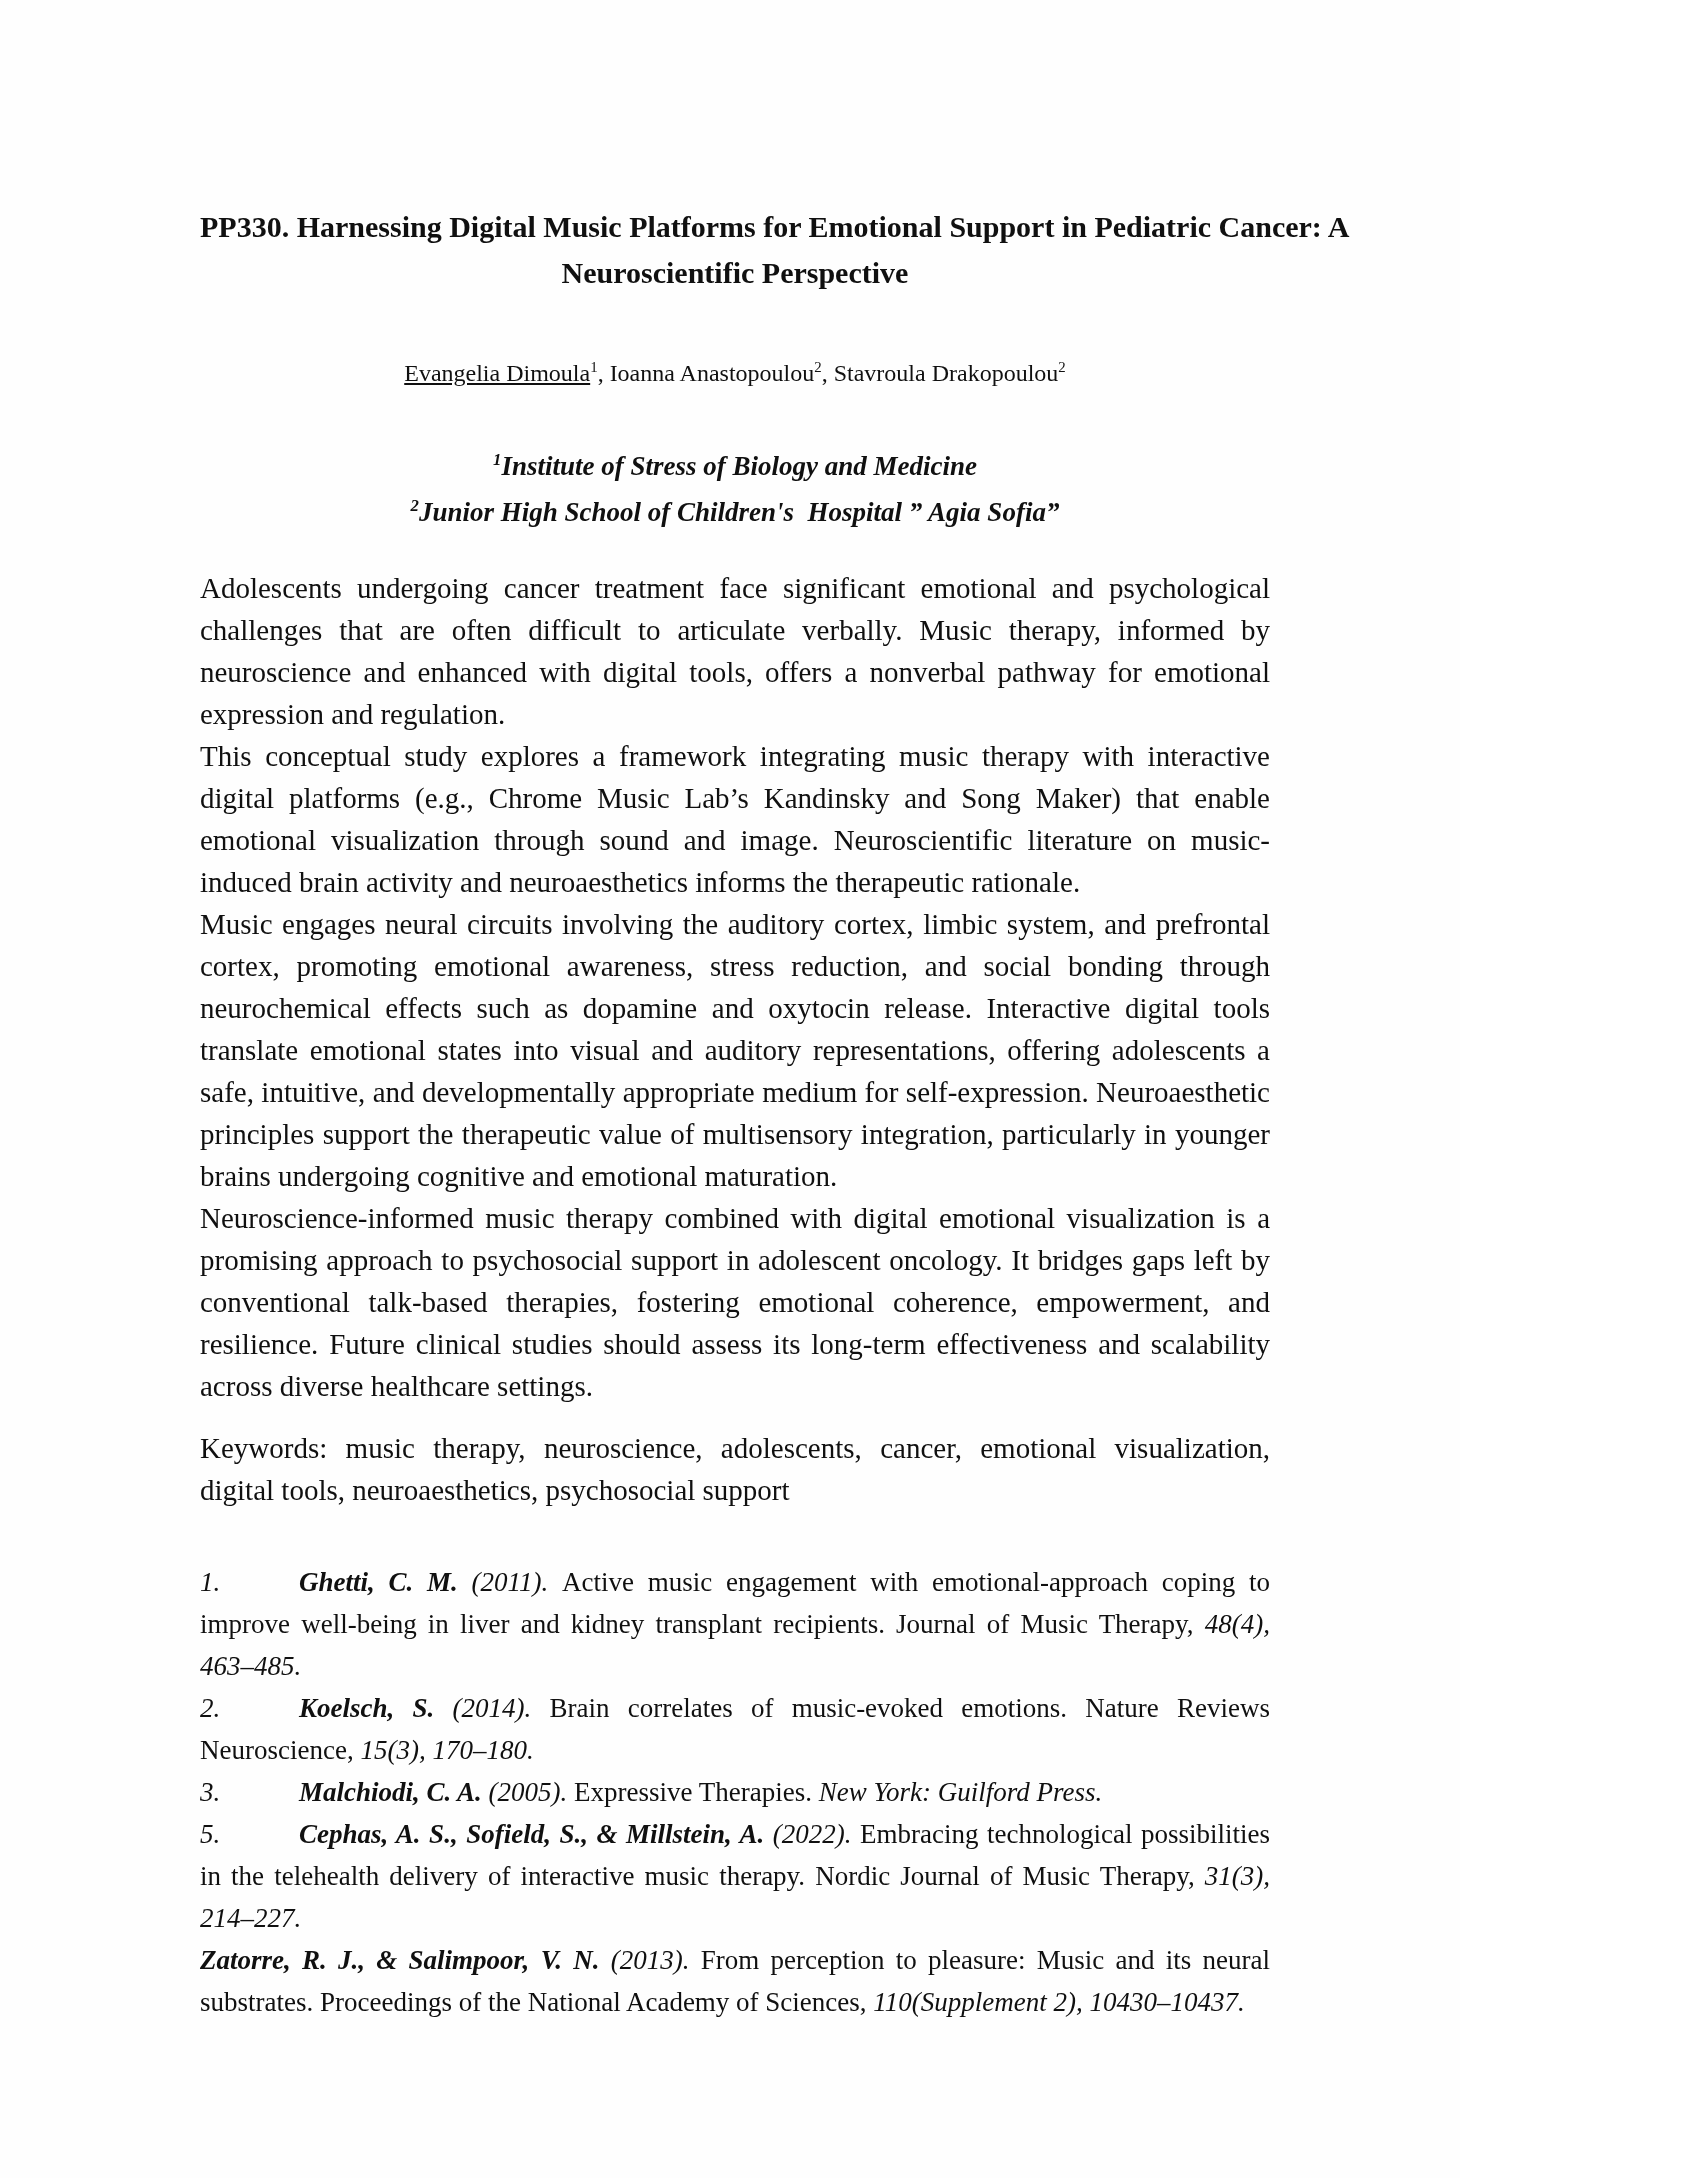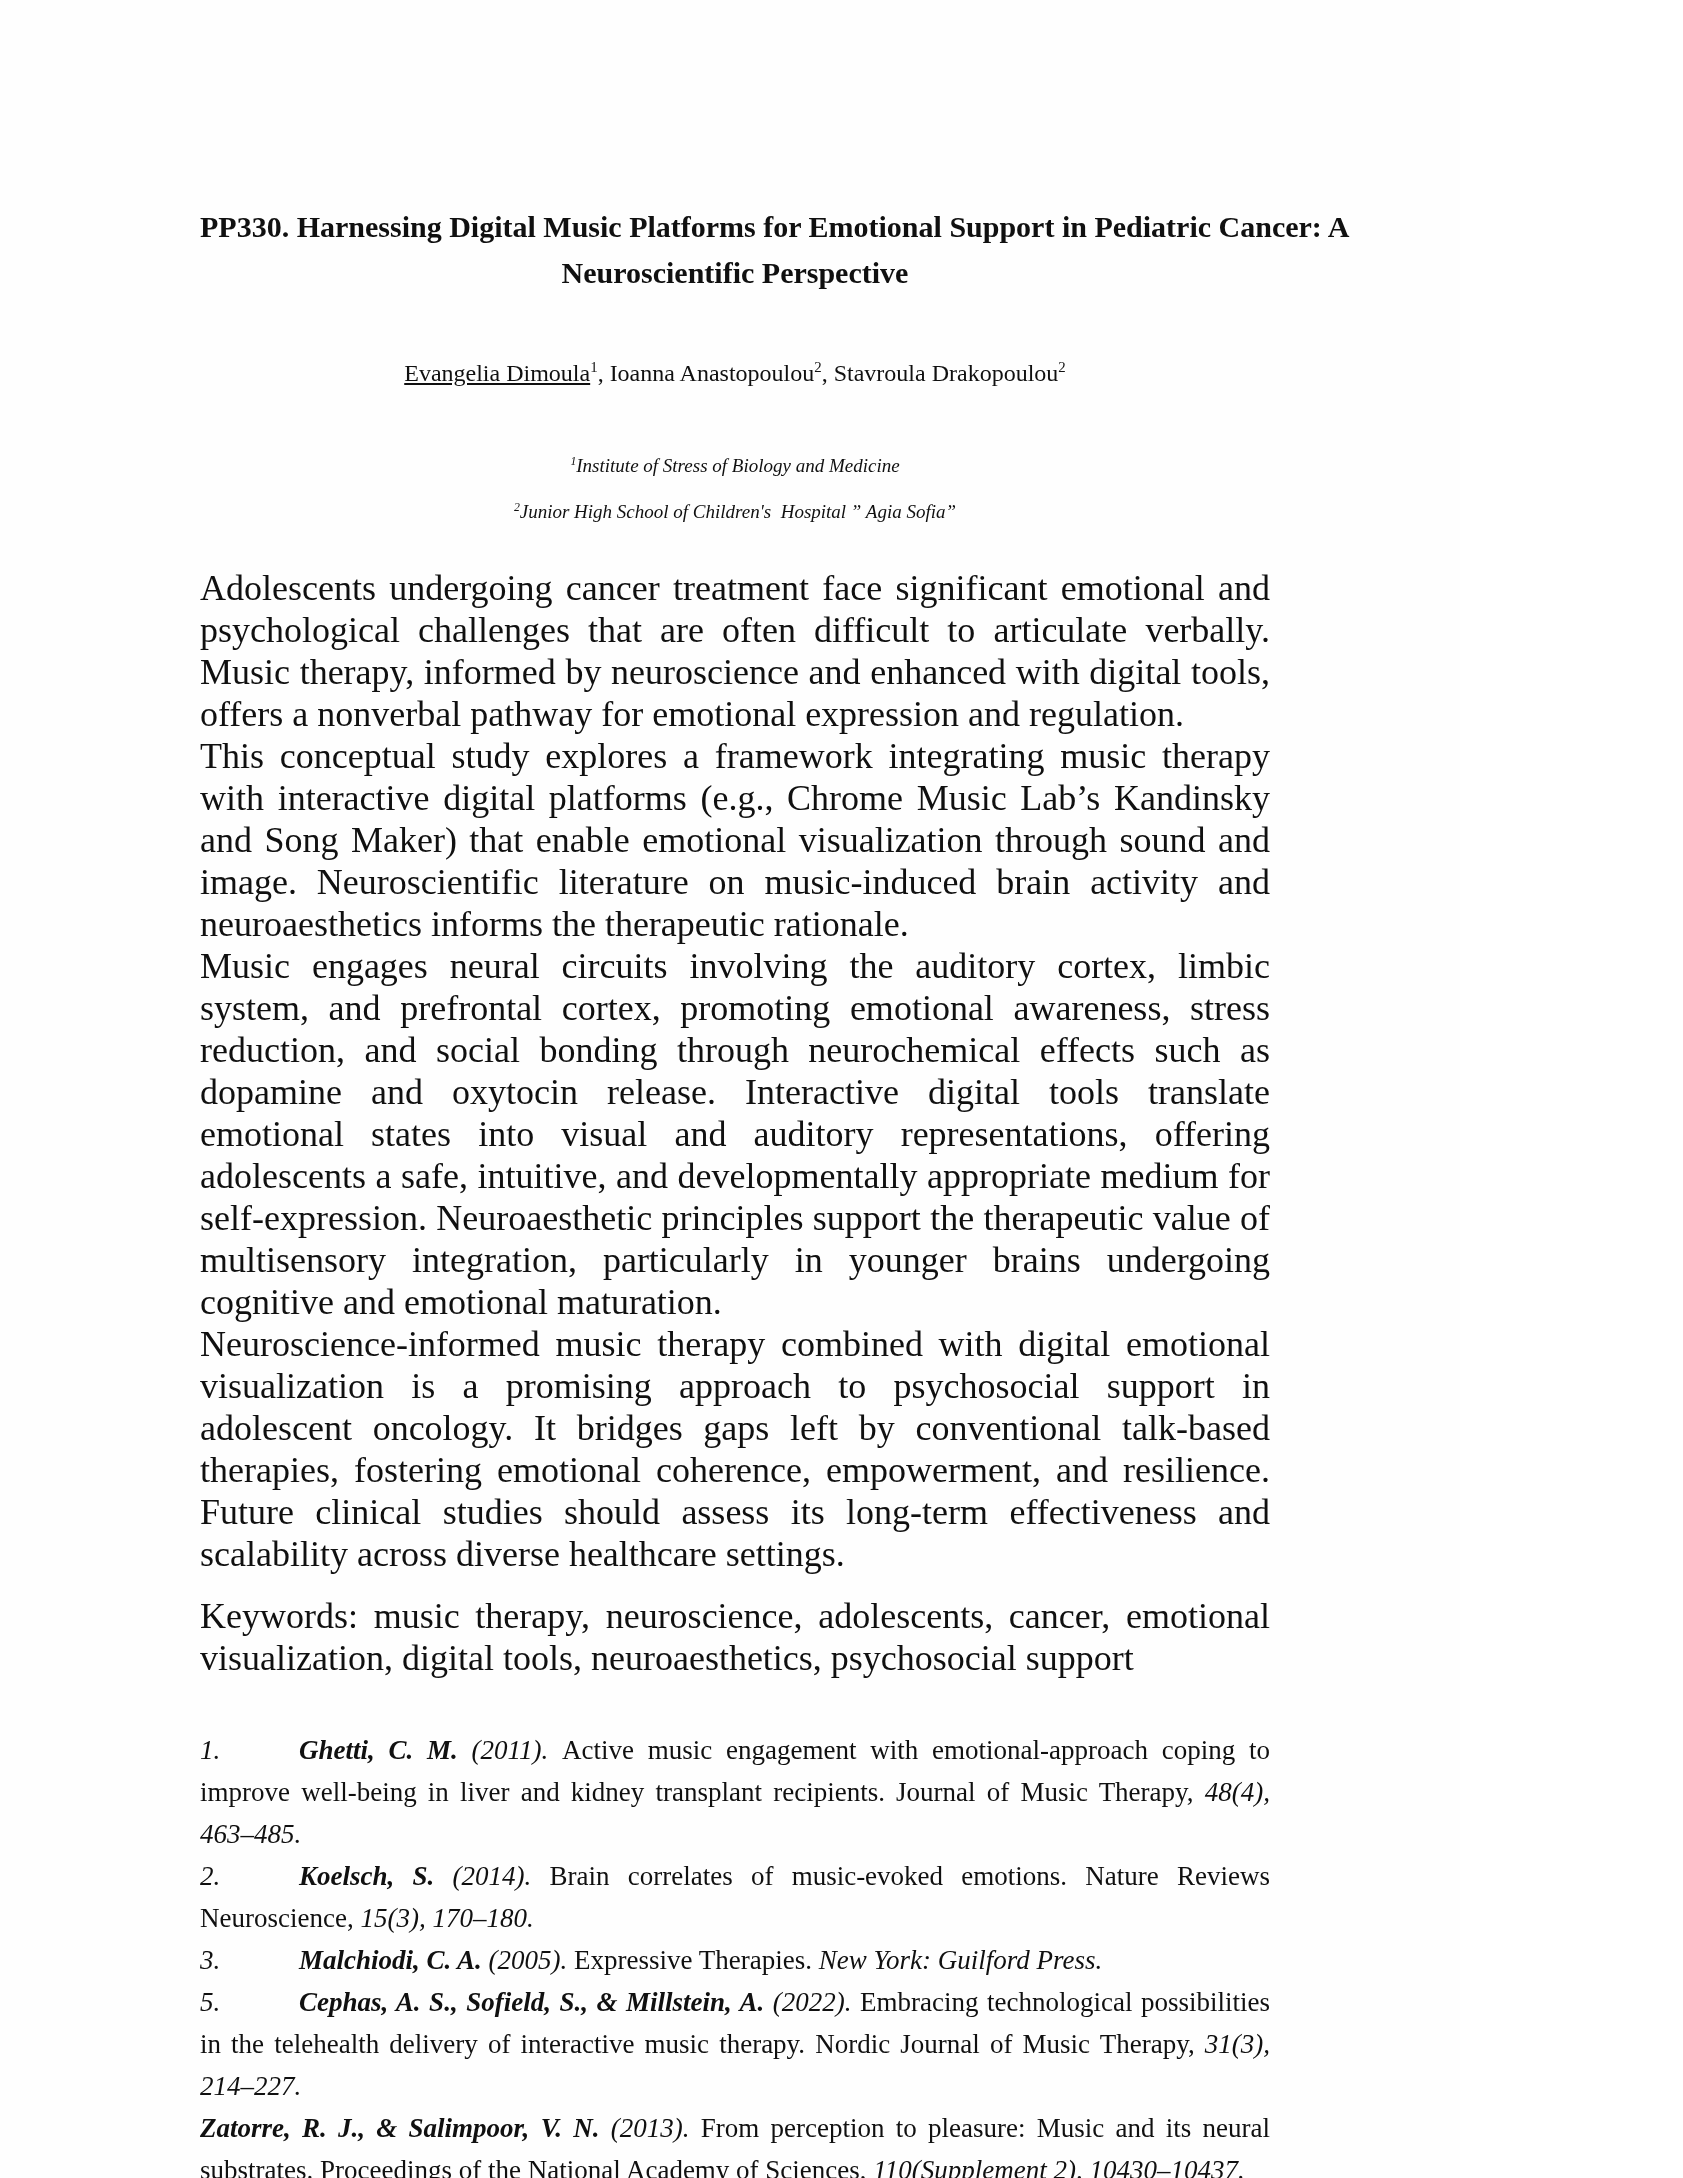--- a/index.html
+++ b/index.html
@@ -26,27 +26,28 @@
     margin: 57px 0 0 0;
     font-size: 24px;
     line-height: 40px;
     text-align: center;
     font-weight: 400;
   }
   .affils {
     margin-top: 50px;
     text-align: center;
     font-style: italic;
-    font-size: 19px;
+    font-size: 27px;
     line-height: 46px;
+    font-weight: bold;
   }
   .affil { margin: 0; white-space: pre-wrap; }
   .abstract {
     margin-top: 32px;
-    font-size: 36px;
+    font-size: 29px;
     line-height: 42px;
     text-align: justify;
   }
   .bp { margin: 0; }
   .keywords { margin: 20px 0 0 0; }
   .references {
     margin-top: 50px;
     font-size: 27px;
     line-height: 42px;
     text-align: justify;

